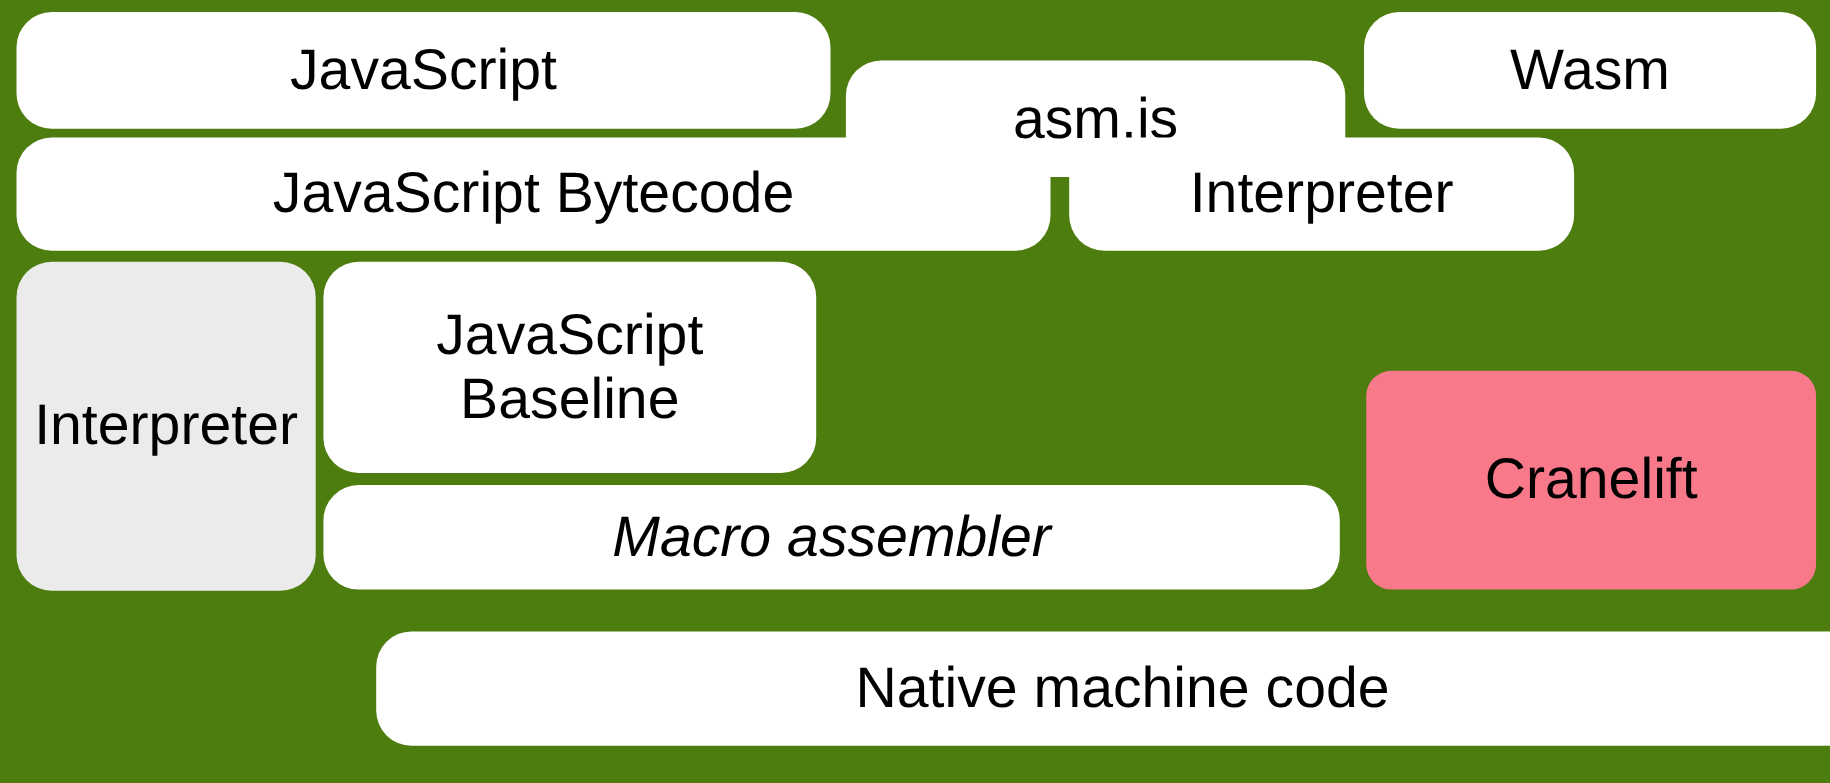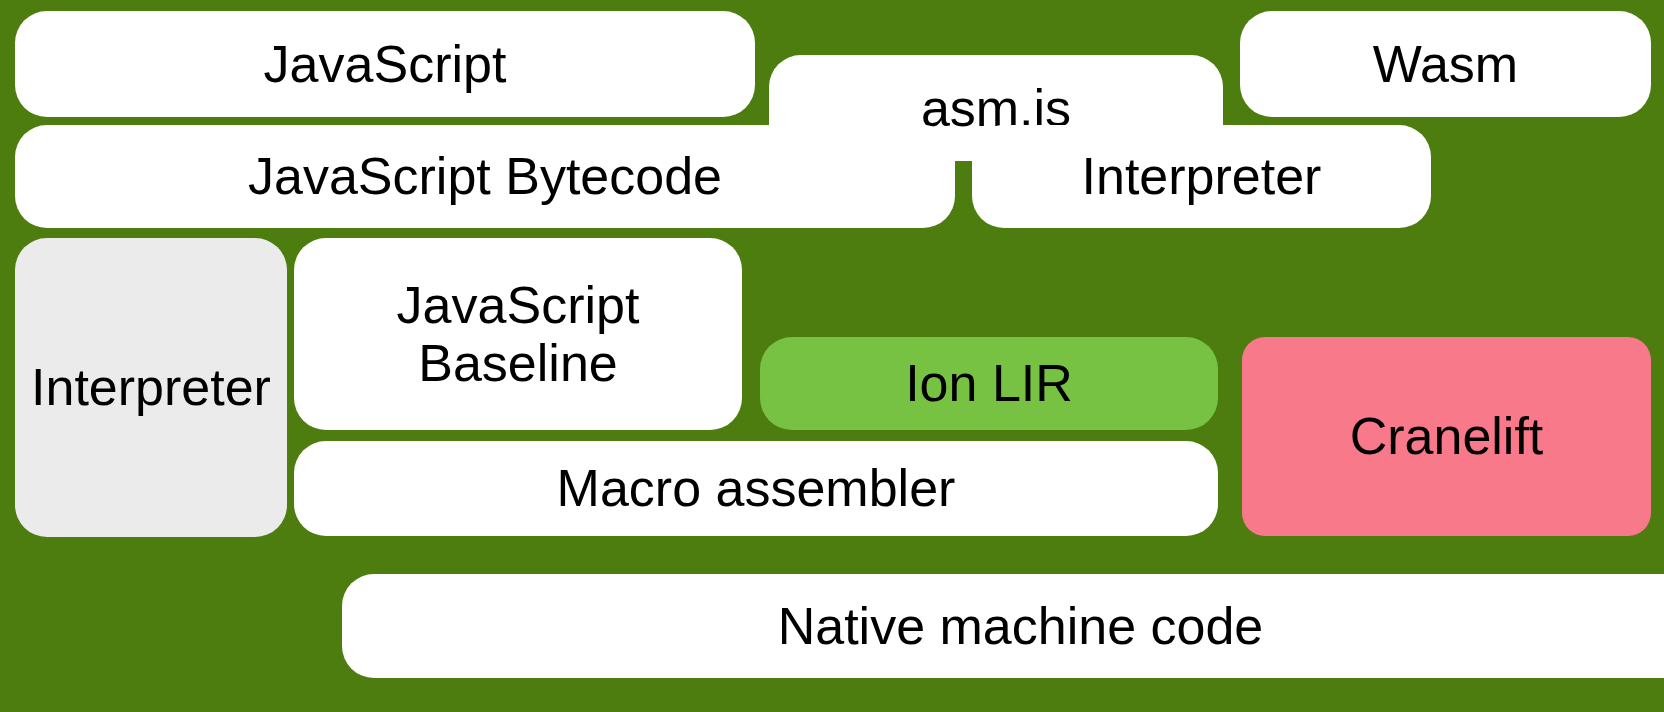--- a/index.html
+++ b/index.html
@@ -76,29 +76,26 @@
   <div class="box b-interpreter" style="background-color: rgb(235, 235, 235); align-items: center;">
     <span class="label">Interpreter</span>
   </div>
 
   <div class="box b-baseline" style="background-color: rgb(255, 255, 255);">
     <span class="label">JavaScript
 Baseline</span>
   </div>
 
 
-  <div class="box b-ionlir" style="background-color: rgb(119, 193, 67);">
-    <span class="label">Ion LIR</span>
-  </div>
 
   <div class="box b-cranelift" style="background-color: rgb(247, 121, 138);">
     <span class="label">Cranelift</span>
   </div>
 
-  <div class="box b-macro" style="background-color: rgb(255, 255, 255);">
+  <div class="box b-macro" style="background-color: rgb(255, 255, 255); font-style: italic;">
     <span class="label">Macro assembler</span>
   </div>
 
   <div class="box b-native" style="background-color: rgb(255, 255, 255);">
     <span class="label">Native machine code</span>
   </div>
 
 </div>
 
 </body></html>

